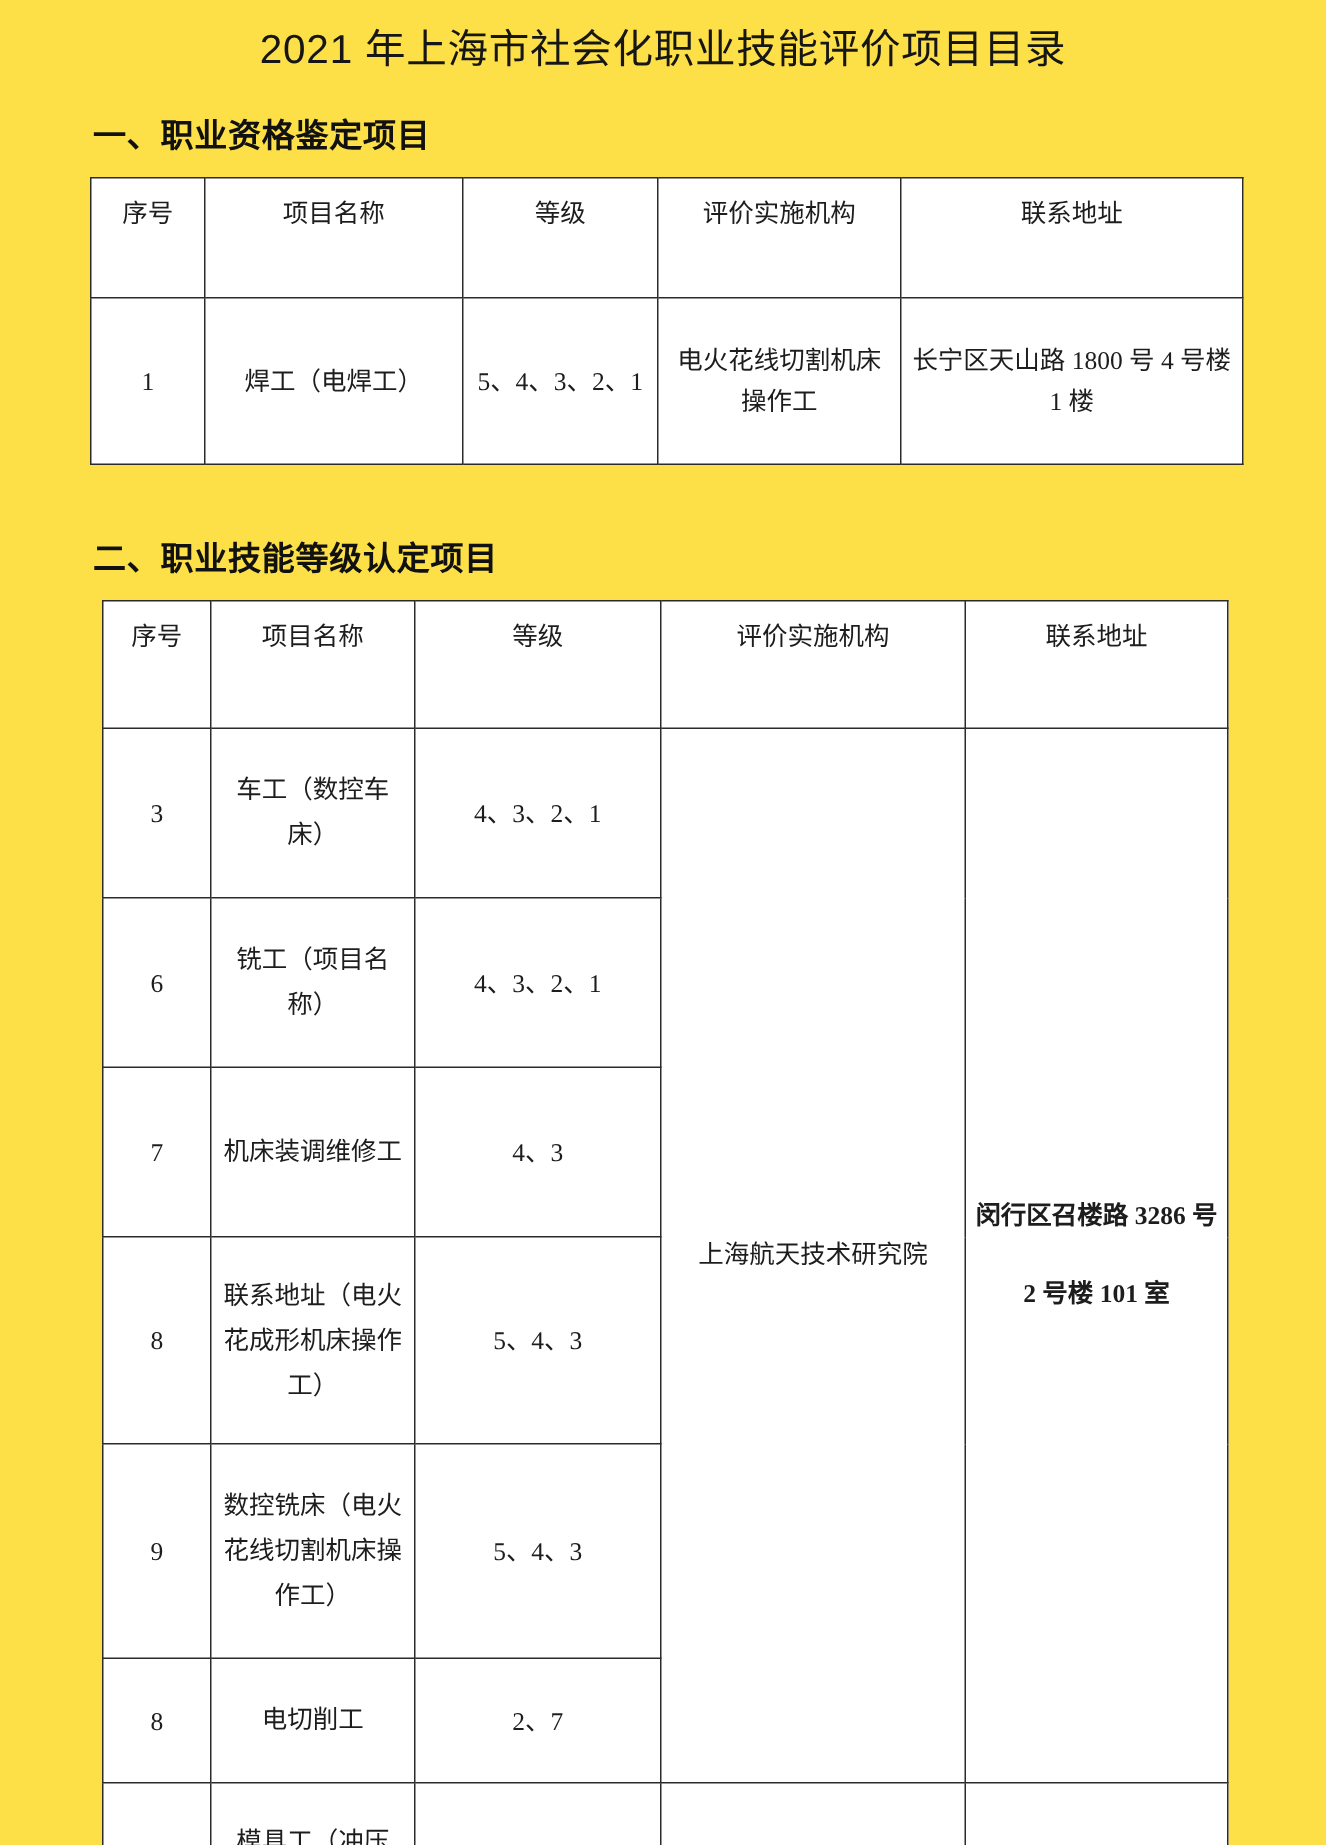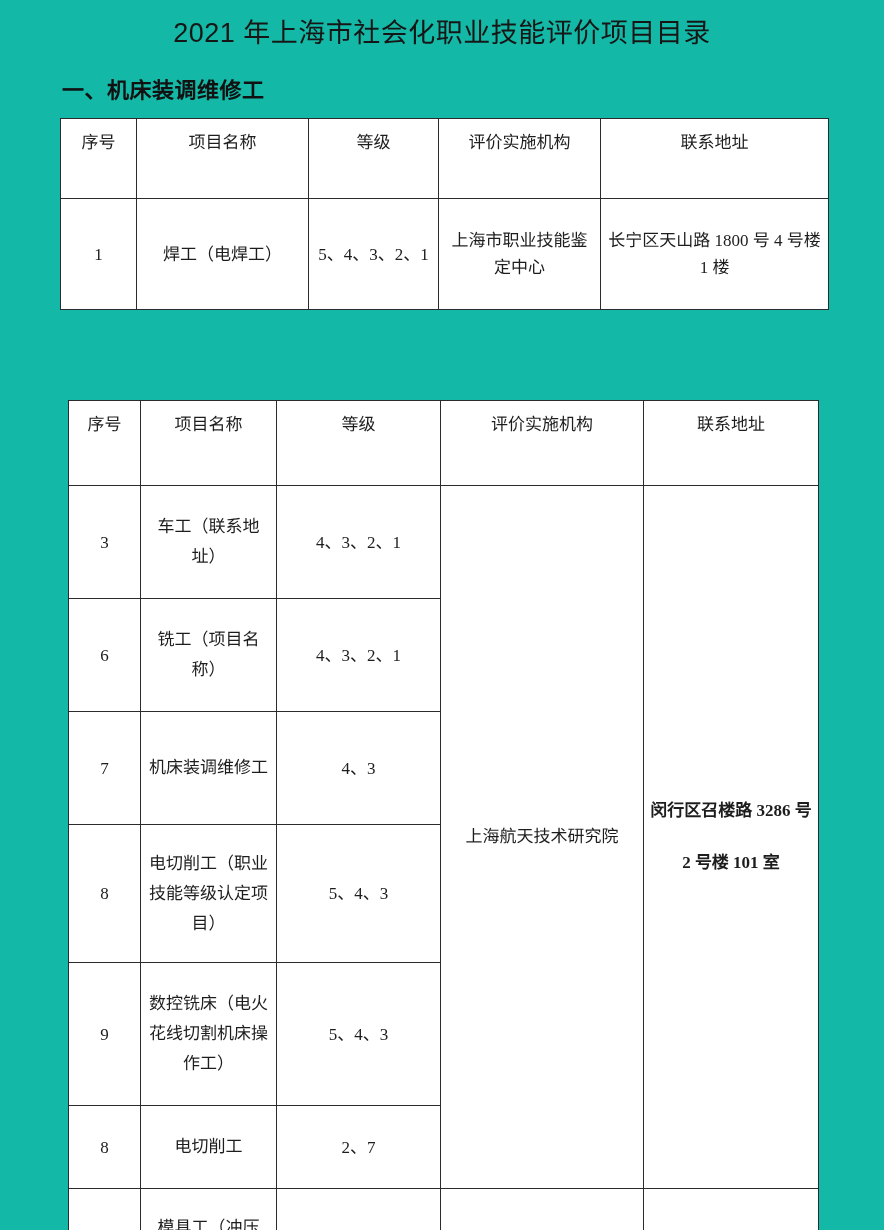--- a/index.html
+++ b/index.html
@@ -13,21 +13,21 @@
     height: 1230px;
     position: relative;
     font-family: "Liberation Serif", "DejaVu Serif", serif;
     color: #1a1a1a;
     overflow: hidden;
   }
   .page {
     position: relative;
     width: 884px;
     height: 1230px;
-    background: #14b8a6;
+    background: #fde047;
   }
 
   
   .doc-title {
     position: absolute;
     top: 14px;
     left: 0;
     width: 884px;
     text-align: center;
     font-family: "Liberation Sans", "DejaVu Sans", sans-serif;
@@ -124,21 +124,21 @@
 
   .nowrap { white-space: nowrap; margin-left: 45px; }
 </style>
 </head>
 <body>
 
 <div class="page">
 
   <div class="doc-title">2021 年上海市社会化职业技能评价项目目录</div>
 
-  <div class="section-heading" id="heading-1">一、机床装调维修工</div>
+  <div class="section-heading" id="heading-1">一、职业资格鉴定项目</div>
 
   <table class="doc-table" id="table-qualification">
     <colgroup>
       <col class="c-no">
         <col class="c-name">
         <col class="c-level">
         <col class="c-org">
         <col class="c-addr">
     </colgroup>
     <thead>
@@ -148,26 +148,27 @@
         <th>等级</th>
         <th>评价实施机构</th>
         <th>联系地址</th>
       </tr>
     </thead>
     <tbody>
       <tr>
         <td>1</td>
         <td>焊工（电焊工）</td>
         <td>5、4、3、2、1</td>
-        <td>上海市职业技能鉴定中心</td>
+        <td>电火花线切割机床操作工</td>
         <td>长宁区天山路 1800 号 4 号楼 1 楼</td>
       </tr>
     </tbody>
   </table>
 
+  <div class="section-heading" id="heading-2">二、职业技能等级认定项目</div>
 
   <table class="doc-table" id="table-skill-level">
     <colgroup>
       <col class="c-no">
         <col class="c-name">
         <col class="c-level">
         <col class="c-org">
         <col class="c-addr">
     </colgroup>
     <thead>
@@ -176,41 +177,41 @@
         <th>项目名称</th>
         <th>等级</th>
         <th>评价实施机构</th>
         <th>联系地址</th>
       </tr>
     </thead>
     <tbody>
 
       <tr class="row-h-100">
         <td>3</td>
-        <td class="cell-name">车工（联系地址）</td>
+        <td class="cell-name">车工（数控车床）</td>
         <td>4、3、2、1</td>
         <td class="merged-org" rowspan="6">上海航天技术研究院</td>
         <td class="merged-addr" rowspan="6">闵行区召楼路 3286 号 2 号楼 101 室</td>
       </tr>
 
       <tr class="row-h-100">
         <td>6</td>
         <td class="cell-name">铣工（项目名称）</td>
         <td>4、3、2、1</td>
       </tr>
 
       <tr class="row-h-100">
         <td>7</td>
         <td class="cell-name">机床装调维修工</td>
         <td>4、3</td>
       </tr>
 
       <tr class="row-h-125">
         <td>8</td>
-        <td class="cell-name">电切削工（职业技能等级认定项目）</td>
+        <td class="cell-name">联系地址（电火花成形机床操作工）</td>
         <td>5、4、3</td>
       </tr>
 
       <tr class="row-h-130">
         <td>9</td>
         <td class="cell-name">数控铣床（电火花线切割机床操作工）</td>
         <td>5、4、3</td>
       </tr>
 
       <tr class="row-h-70">

